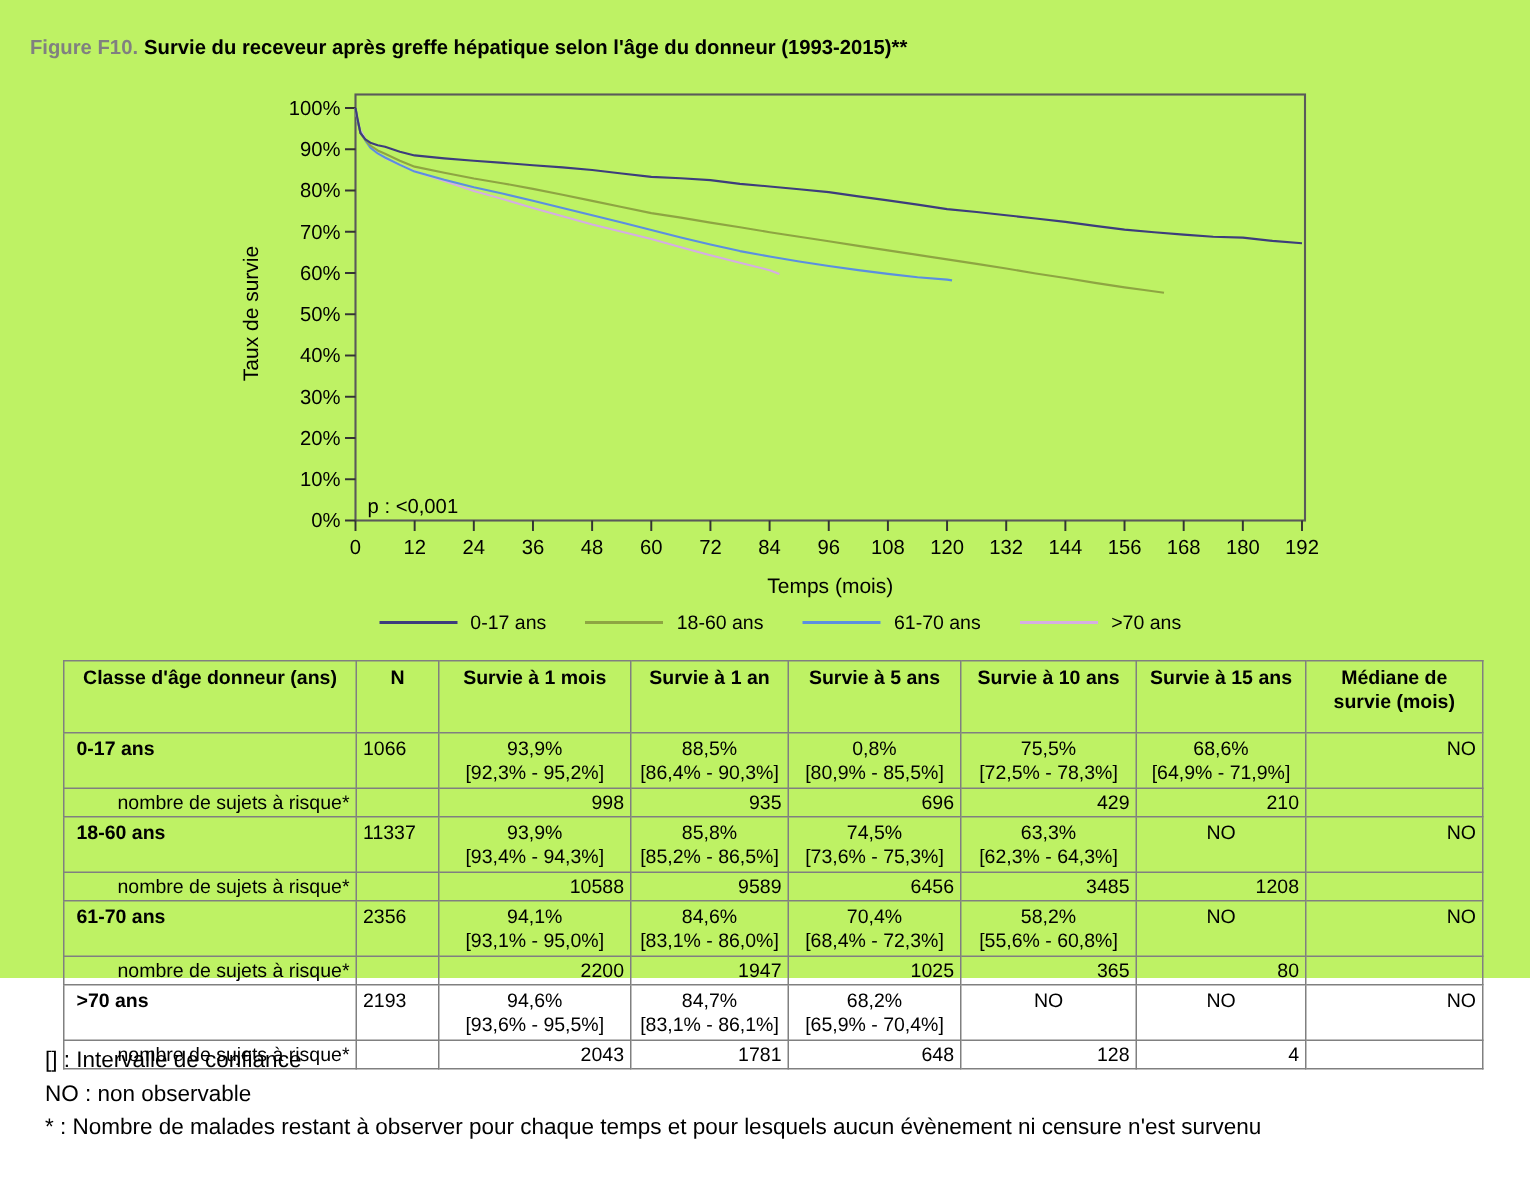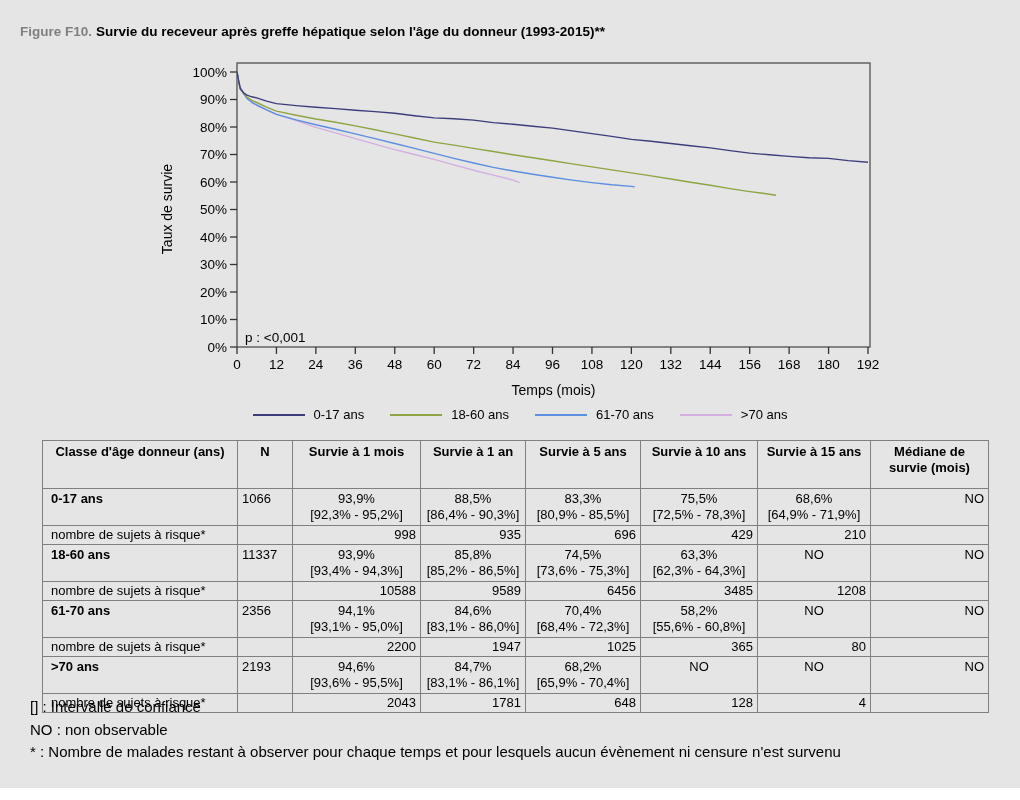--- a/index.html
+++ b/index.html
@@ -2,39 +2,39 @@
 <html><head>
 <meta charset="utf-8">
 <style>
   * { margin: 0; padding: 0; box-sizing: border-box; }
   html, body { background: #ffffff; }
   body {
     width: 1020px; height: 800px;
     font-family: "Liberation Sans", sans-serif;
     color: #000; overflow: hidden;
   }
-  .page { position: relative; width: 1020px; height: 788px; background: #e5e5e5; }
+  .page { position: relative; width: 1020px; height: 652px; background: #bef264; }
 
   .title-row { position: absolute; left: 20px; top: 24px; font-size: 13.5px; font-weight: bold; white-space: nowrap; }
   .fig-label { color: #808080; }
   .fig-title { color: #000; margin-left: 4px; }
 
   .chart-wrap { position: absolute; left: 150px; top: 55px; width: 740px; }
   .chart-svg { display: block; }
 
   .legend { width: 740px; margin-top: 4px; display: flex; justify-content: center; align-items: center; gap: 26px; font-size: 13px; color: #000; }
   .legend-item { display: flex; align-items: center; gap: 9px; }
   .leg-line { display: inline-block; width: 52px; height: 2px; }
 
   table.tbl { position: absolute; left: 42px; top: 440px; width: 946px; border-collapse: collapse; font-size: 13px; color: #000; table-layout: fixed; }
   .tbl th, .tbl td { border: 1px solid #808080; vertical-align: top; line-height: 16px; }
   .tbl th { font-weight: bold; text-align: center; padding: 3px 3px 12px 3px; margin-left: 17px; }
   .tbl td { padding: 2px 4px; }
   td.lbl { font-weight: bold; text-align: left; padding-left: 8px; }
-  td.risk-lbl { font-weight: normal; text-align: left; padding-left: 8px; }
+  td.risk-lbl { font-weight: normal; text-align: right; padding-left: 8px; }
   td.num { text-align: left; padding-right: 7px; }
   td.val { text-align: right; padding-right: 4px; }
   tr.main-row td { height: 36px; }
   tr.risk-row td { height: 19px; padding-top: 1px; padding-bottom: 1px; }
   .cell-val, .cell-ci { text-align: center; white-space: nowrap; }
 
   .footnotes { position: absolute; left: 30px; top: 696px; font-size: 15px; line-height: 1.5; color: #000; }
 </style>
 </head>
 <body>
@@ -163,21 +163,21 @@
           <td class="num">1066</td>
           <td class="val">
             <div class="cell-val">93,9%</div>
             <div class="cell-ci">[92,3% - 95,2%]</div>
           </td>
           <td class="val">
             <div class="cell-val">88,5%</div>
             <div class="cell-ci">[86,4% - 90,3%]</div>
           </td>
           <td class="val">
-            <div class="cell-val">83,3%</div>
+            <div class="cell-val">0,8%</div>
             <div class="cell-ci">[80,9% - 85,5%]</div>
           </td>
           <td class="val">
             <div class="cell-val">75,5%</div>
             <div class="cell-ci">[72,5% - 78,3%]</div>
           </td>
           <td class="val">
             <div class="cell-val">68,6%</div>
             <div class="cell-ci">[64,9% - 71,9%]</div>
           </td>

